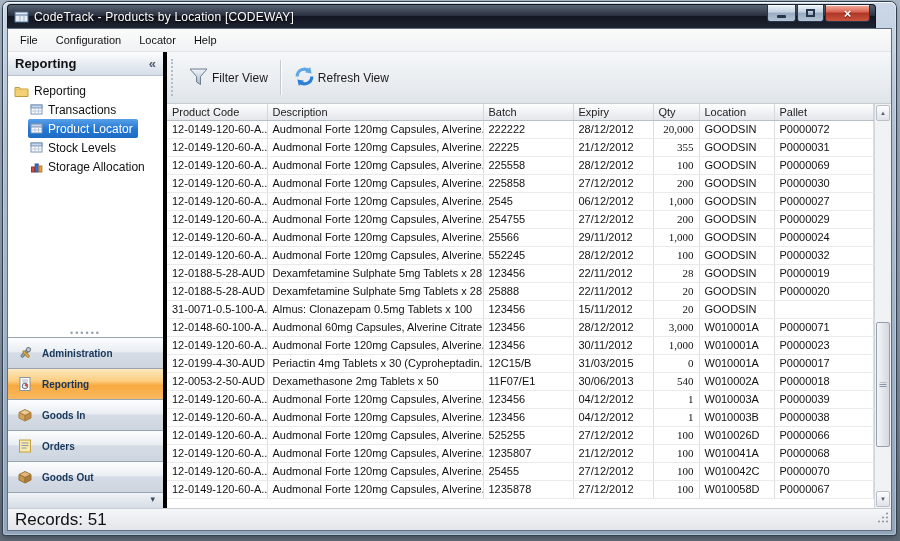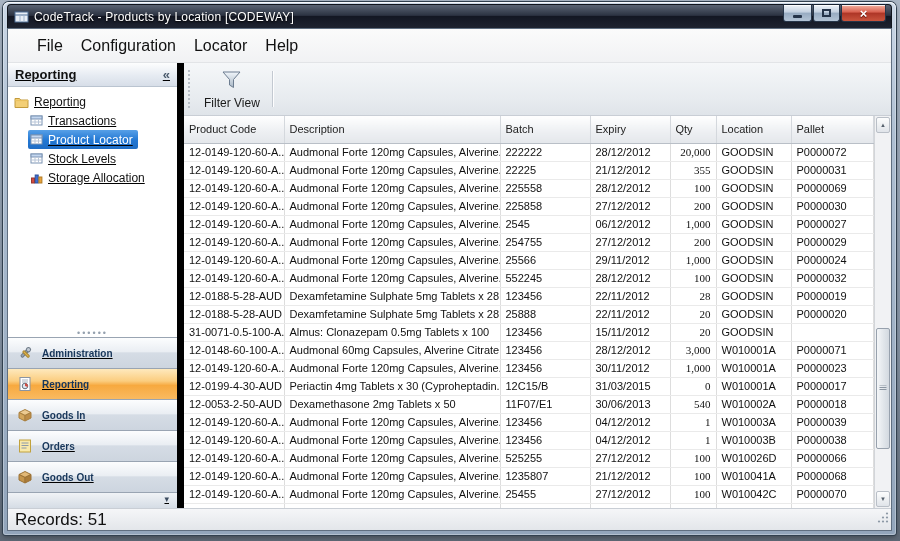--- a/index.html
+++ b/index.html
@@ -11,21 +11,21 @@
   }
   .window {
     position:absolute; left:3px; top:2px; width:893px; height:533px;
     border-radius:6px 6px 3px 3px;
     background: linear-gradient(180deg,#ccd8e7 0%, #aebfd2 25%, #92a5bb 100%);
     box-shadow: 0 0 0 1px #31404f, 0 2px 5px rgba(0,0,0,.35),
                 inset 0 1px 0 rgba(255,255,255,.75), inset 0 0 0 1px rgba(255,255,255,.3);
   }
   
   .titlebar {
-    position:absolute; left:4px; right:4px; top:2px; height:24px;
+    position:absolute; left:4px; right:20px; top:2px; height:24px;
     border-radius:4px 4px 0 0;
     background: linear-gradient(180deg,#5a6474 0%, #2c3342 45%, #131723 50%, #1e2330 100%);
     display:flex; align-items:center; padding:0 6px; color:#fff; font-size:12px;
     border:1px solid #10141c; border-bottom:none;
   }
   .titlebar .app-icon { display:flex; margin-right:5px; }
   .title-text { white-space:nowrap; overflow:hidden; text-shadow:0 1px 2px #000; letter-spacing:.2px; }
   .win-controls { position:absolute; top:-1px; right:5px; display:flex; gap:1px; }
   .ctrl {
     height:18px; border:1px solid #27364a; border-top-color:#16202e;
@@ -38,28 +38,28 @@
   .glyph-min{width:9px;height:3px;background:#25344a;margin-top:7px;border-radius:1px;}
   .glyph-max{width:9px;height:8px;border:2px solid #25344a;}
   .glyph-close{color:#fff;font-weight:bold;font-size:13px;line-height:1;text-shadow:0 1px 1px #5e150c;}
   
   .window-inner {
     position:absolute; left:4px; right:4px; top:26px; bottom:4px;
     background:#f0f1f3; border:1px solid #56children5f6e80; border:1px solid #5f6e80;
     display:flex; flex-direction:column; overflow:hidden;
   }
   .menubar {
-    height:34px; background:linear-gradient(#fbfbfb,#f1f2f4);
+    height:23px; background:linear-gradient(#fbfbfb,#f1f2f4);
     border-bottom:1px solid #e2e4e7; display:flex; align-items:center;
-    font-size:16px; padding-left:20px; color:#111;
+    font-size:11px; padding-left:3px; color:#111;
   }
   .menu-item { padding:3px 9px; border-radius:2px; }
   .content { flex:1; display:flex; min-height:0; }
   
-  .sidebar { width:176px; background:#fff; border-right:7px solid #000000; display:flex; flex-direction:column;text-decoration:underline; }
+  .sidebar { width:159px; background:#fff; border-right:4px solid #000000; display:flex; flex-direction:column; }
   .sidebar-header {
     height:24px; flex:0 0 24px;
     background:linear-gradient(#fdfefe,#e6ebf2 55%, #d7dee8);
     border-bottom:1px solid #bac4d0;
     display:flex; align-items:center; justify-content:space-between;
     padding:0 7px; font-weight:bold; font-size:13px; color:#111;
   }
   .collapse-btn { color:#4a5a6c; font-size:13px; line-height:1; }
   .tree { flex:1; padding:5px 3px; font-size:12px; color:#111; overflow:hidden; }
   .tree-root { display:flex; align-items:center; gap:5px; height:19px; padding-left:3px; }
@@ -80,27 +80,27 @@
     background:linear-gradient(#f0f3f6,#d5dce5);
     text-align:right; padding:1px 8px 0 0; font-size:9px; color:#3c4c60;
   }
   
   .main { flex:1; display:flex; flex-direction:column; min-width:0; background:#fff; }
   .toolbar {
     flex:0 0 52px; background:linear-gradient(#f5f7f9,#e7ebef 70%, #dfe4e9);
     border-bottom:1px solid #c9ced5; display:flex; align-items:stretch; padding:3px 2px;
   }
   .toolbar-grip { width:5px; margin:4px 2px; border-left:2px dotted #b6bdc6; }
-  .tool-btn { display:flex; flex-direction:column; align-items:center; justify-content:center; gap:2px; padding:2px 9px; font-size:12px; color:#1a1a1a; border-radius:3px; }
+  .tool-btn { display:flex; flex-direction:row; align-items:center; justify-content:center; gap:2px; padding:2px 9px; font-size:12px; color:#1a1a1a; border-radius:3px; }
   .tool-sep { width:1px; background:#c3c9d1; margin:5px 3px; box-shadow:1px 0 0 #fdfdfe; }
   .grid-area { flex:1; display:flex; min-height:0; background:#fff; }
   .grid-scroll { flex:1; overflow:hidden; }
   table { border-collapse:collapse; table-layout:fixed; width:100%; font-size:11px; }
   thead th {
-    height:27px; background:linear-gradient(#ffffff,#eef0f3 55%, #e4e7eb);
+    height:16px; background:linear-gradient(#ffffff,#eef0f3 55%, #e4e7eb);
     border-right:1px solid #d4d8dd; border-bottom:1px solid #b9bfc7;
     font-weight:normal; text-align:left; padding:0 5px; color:#222;
     white-space:nowrap; overflow:hidden;
   }
   tbody td {
     height:18px; border-right:1px solid #dddddd; border-bottom:1px solid #eaeaea;
     padding:0 5px; white-space:nowrap; overflow:hidden; color:#111;
   }
   th.qty, td.qty { text-align:right;font-family:Liberation Serif, serif; }
   
@@ -308,20 +308,31 @@
                       <stop offset="0" stop-color="#f0f5fa"></stop>
                       <stop offset="1" stop-color="#a9b7c5"></stop>
                     </linearGradient>
                   </defs>
                   <polygon points="3,4 20,4 13.5,11.5 13.5,19.5 9.5,17 9.5,11.5" fill="url(#fg)" stroke="#6d7d90"></polygon>
                 </svg>
             </span>
             <span>Filter View</span>
           </div>
           <div class="tool-sep"></div>
+          <div class="tool-btn">
+            <span>
+              <svg width="23" height="23" viewBox="0 0 22 22">
+                  <path d="M18 11a7 7 0 0 1-12.2 4.7" fill="none" stroke="#2f7fd6" stroke-width="3"></path>
+                  <path d="M4 11a7 7 0 0 1 12.2-4.7" fill="none" stroke="#5ca7e4" stroke-width="3"></path>
+                  <polygon points="16.4,1.8 17.8,8.2 11.4,6.9" fill="#5ca7e4"></polygon>
+                  <polygon points="5.6,20.2 4.2,13.8 10.6,15.1" fill="#2f7fd6"></polygon>
+                </svg>
+            </span>
+            <span>Refresh View</span>
+          </div>
         </div>
 
         <div class="grid-area">
           <div class="grid-scroll">
             <table id="grid-table">
                 <colgroup>
                   <col style="width: 100px;">
                   <col style="width: 216px;">
                   <col style="width: 90px;">
                   <col style="width: 80px;">

